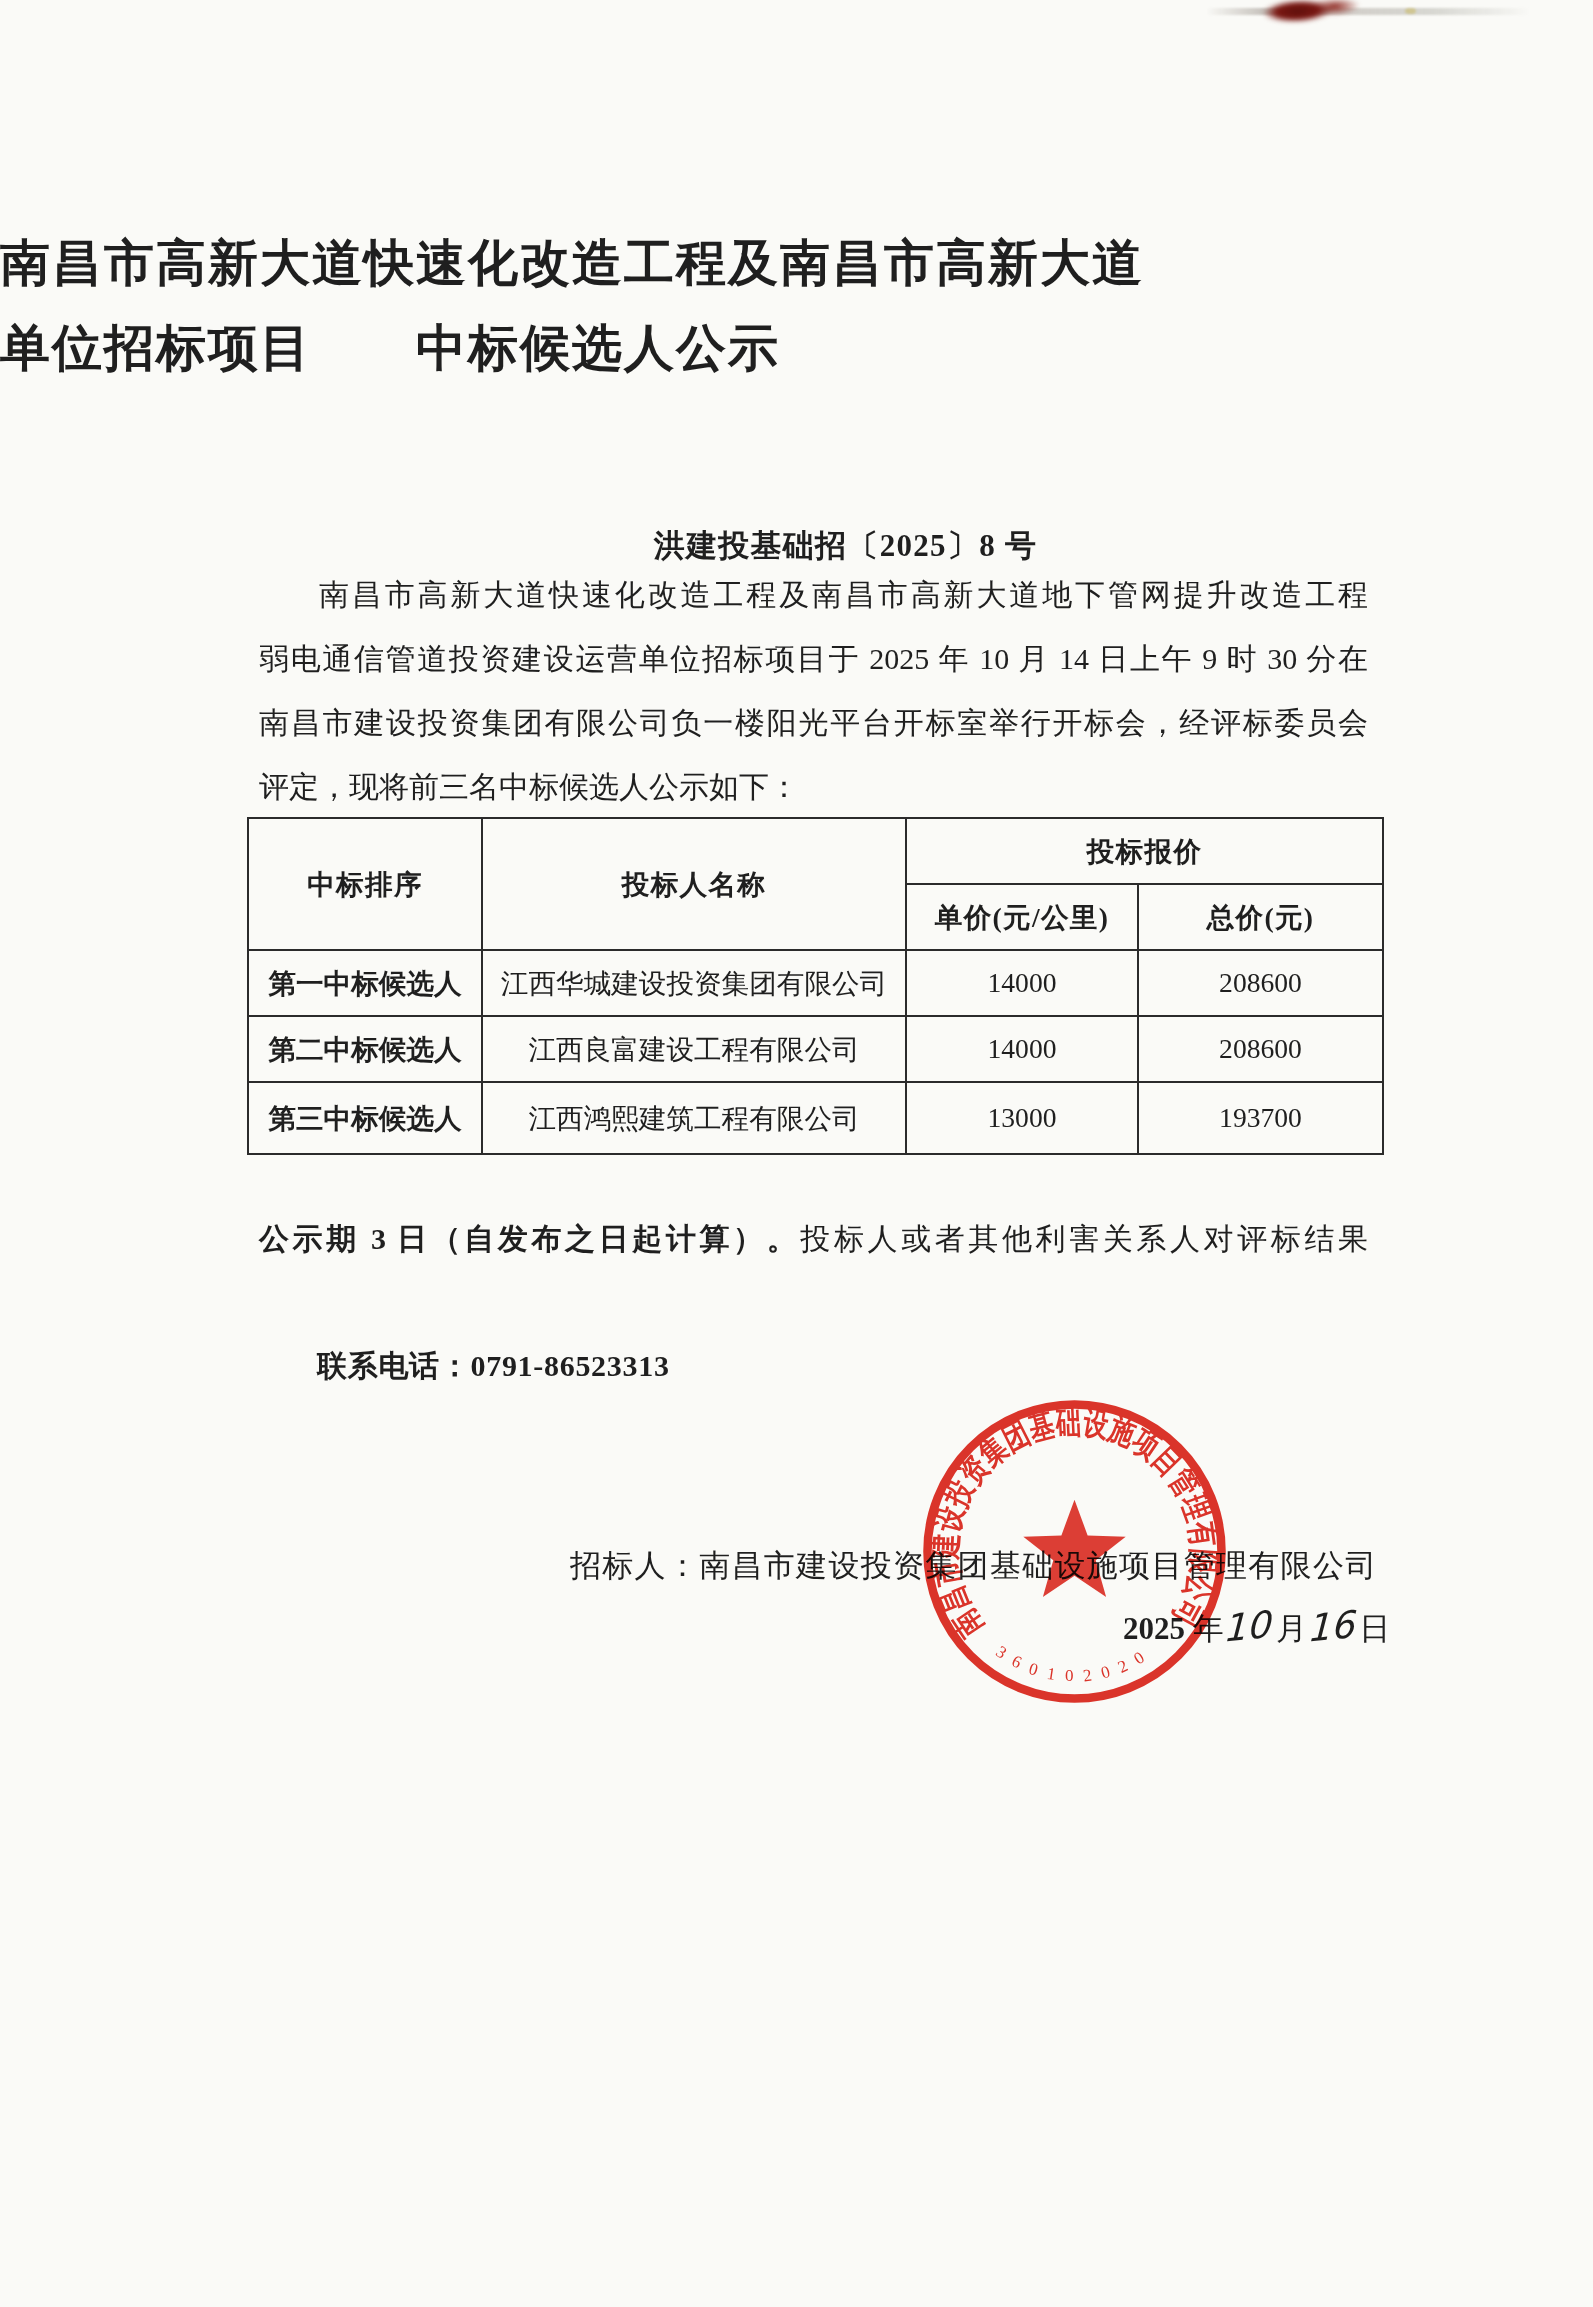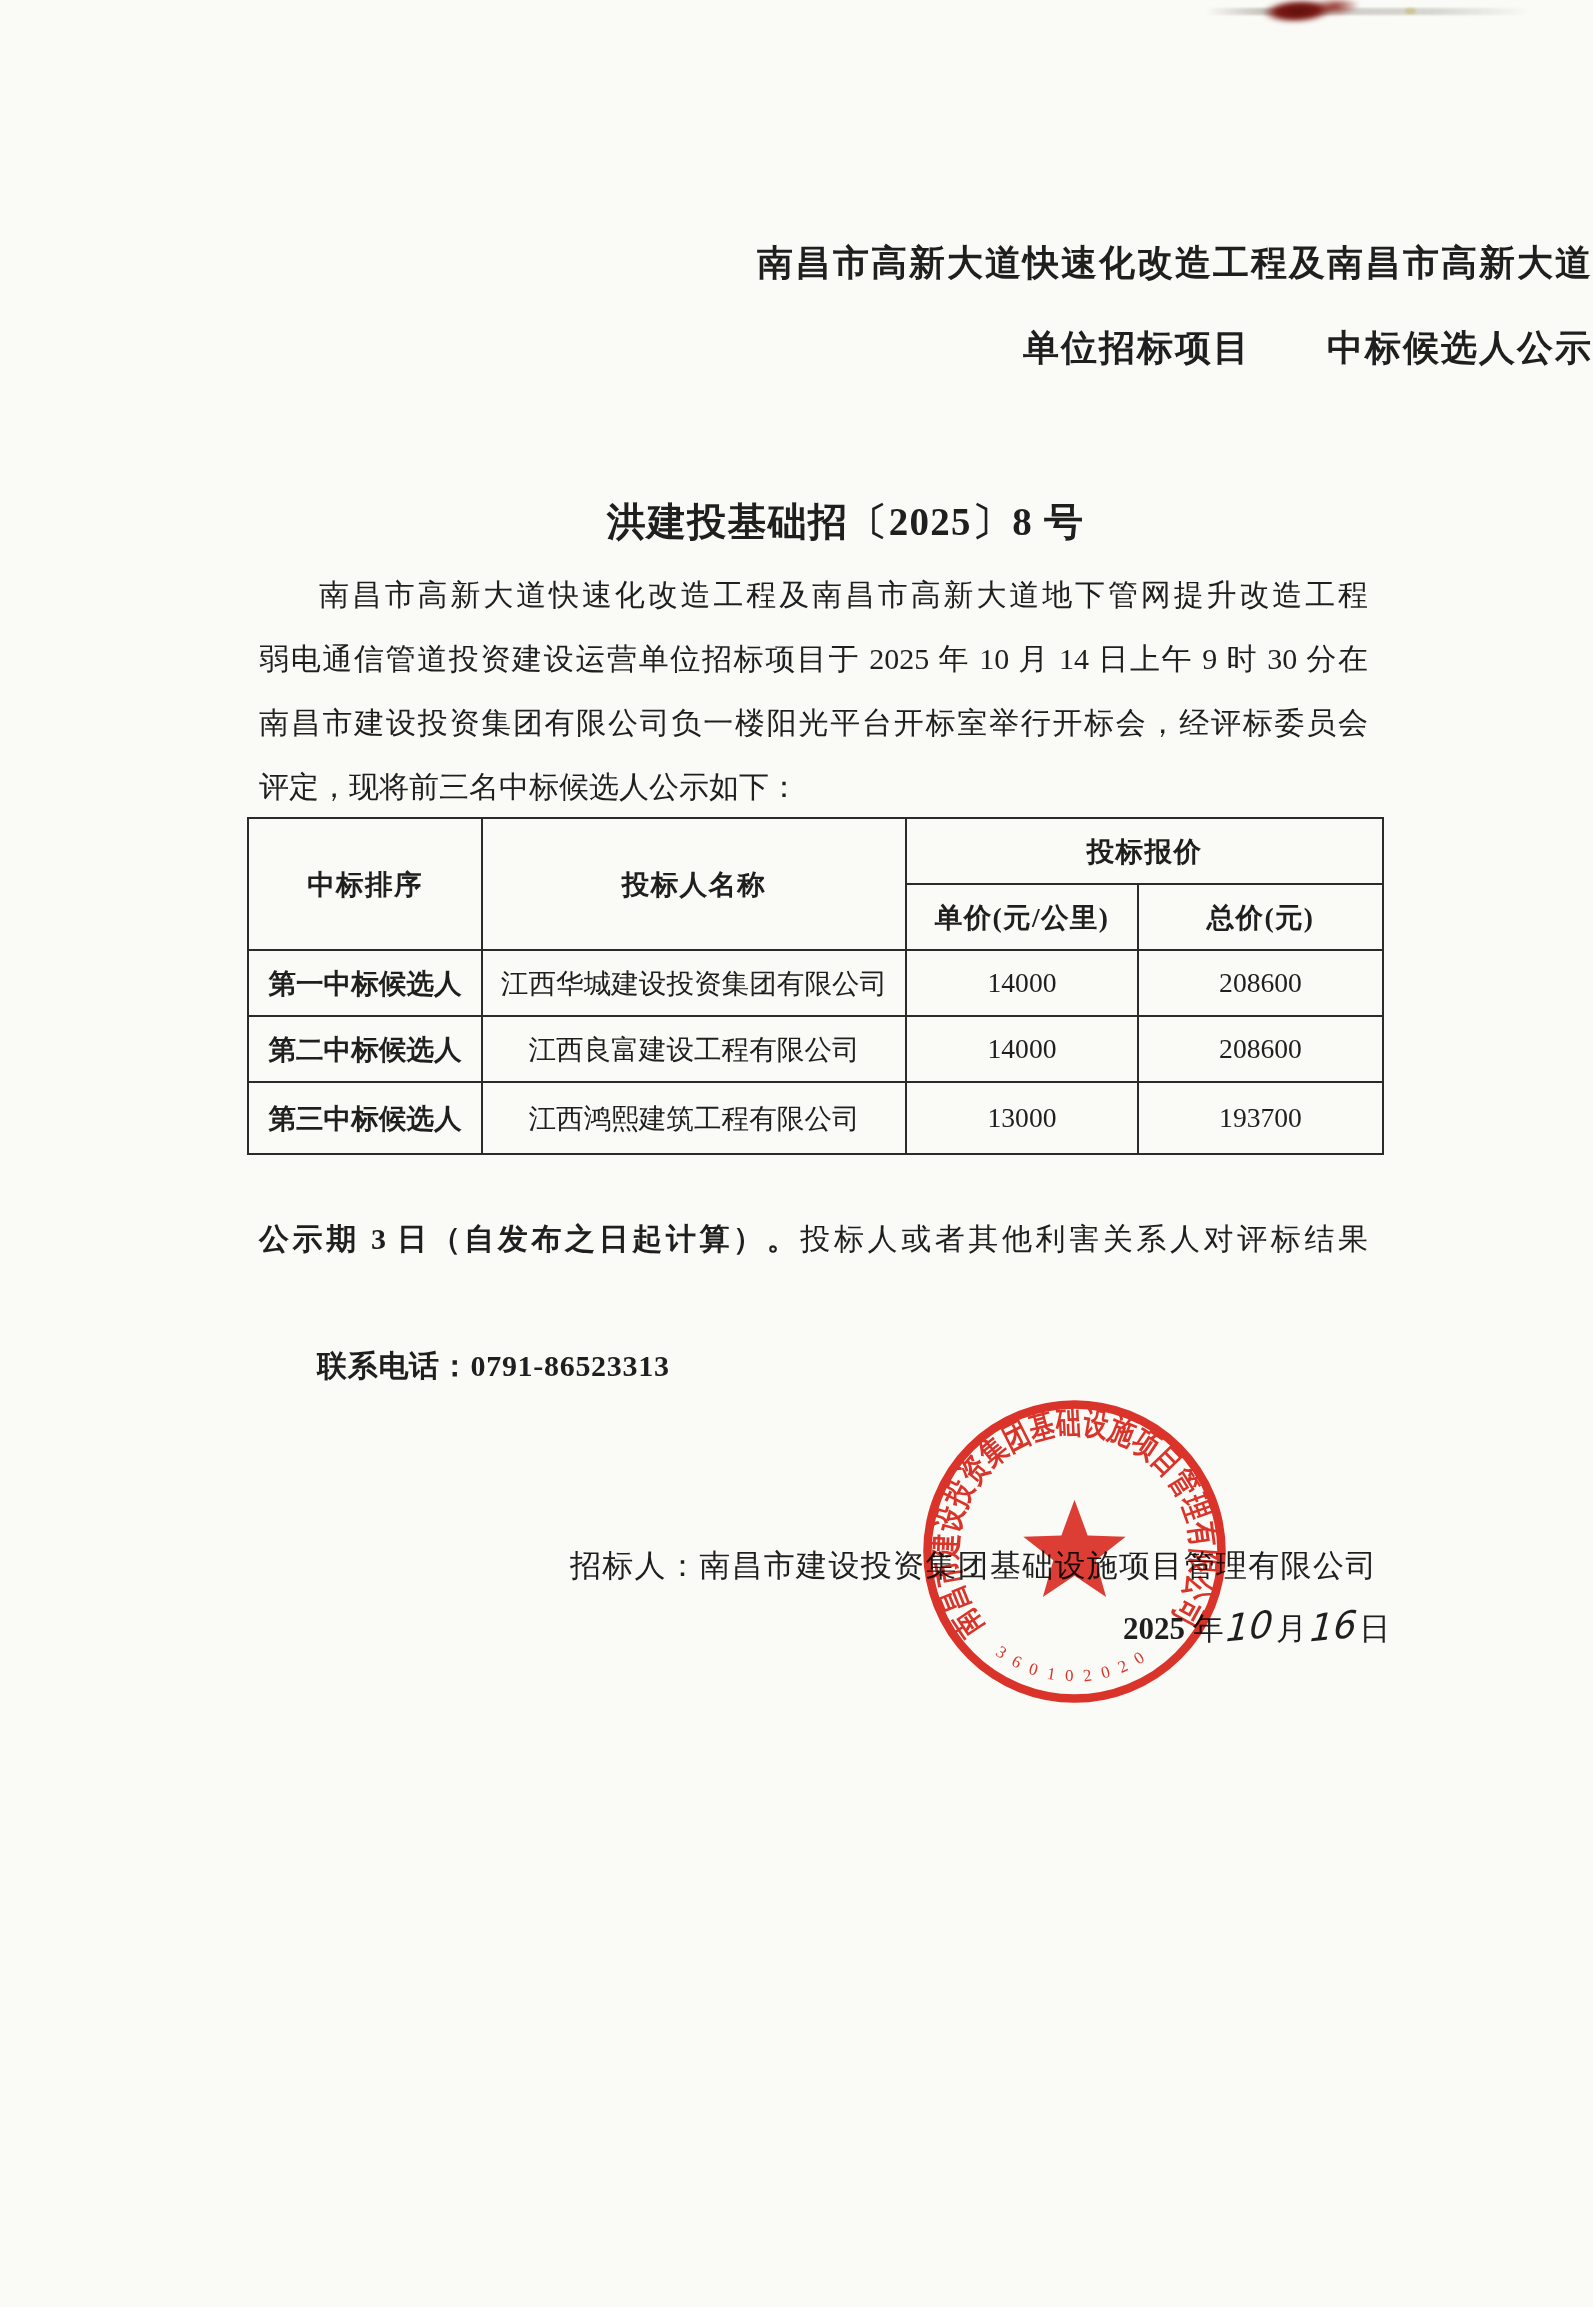--- a/index.html
+++ b/index.html
@@ -28,28 +28,28 @@
     filter: blur(2px);
     transform: rotate(-3deg);
   }
   .speck {
     position: absolute; left: 1405px; top: 7.9px; width: 10.5px; height: 6.6px;
     background: #c8b44a; opacity: .45; filter: blur(1.3px); border-radius: 50%;
   }
 
   .title-block { position: absolute; left: 0; right: 0; top: 221px; }
   .title-line {
-    font-size: 36px; font-weight: bold; letter-spacing: 2px;
-    line-height: 85px; text-align: right; white-space: pre;
+    font-size: 50px; font-weight: bold; letter-spacing: 2px;
+    line-height: 85px; text-align: left; white-space: pre;
   }
 
   .doc-number {
-    position: absolute; left: 0; right: 0; top: 502px;
+    position: absolute; left: 0; right: 0; top: 526px;
     text-align: center; text-indent: 98px;
-    font-size: 39px; font-weight: bold; letter-spacing: 1.3px; line-height: 39px;
+    font-size: 31px; font-weight: bold; letter-spacing: 1.3px; line-height: 39px;
   }
 
   .body-par { position: absolute; left: 259px; top: 563px; width: 1109px; }
   .body-line { font-size: 30px; line-height: 64px; white-space: pre; }
   .jline { text-align: justify; text-align-last: justify; white-space: normal; }
   .indent1 { padding-left: 60px; }
 
   table.bid-table {
     position: absolute; left: 247px; top: 817px;
     width: 1135px; border-collapse: collapse; table-layout: fixed;

